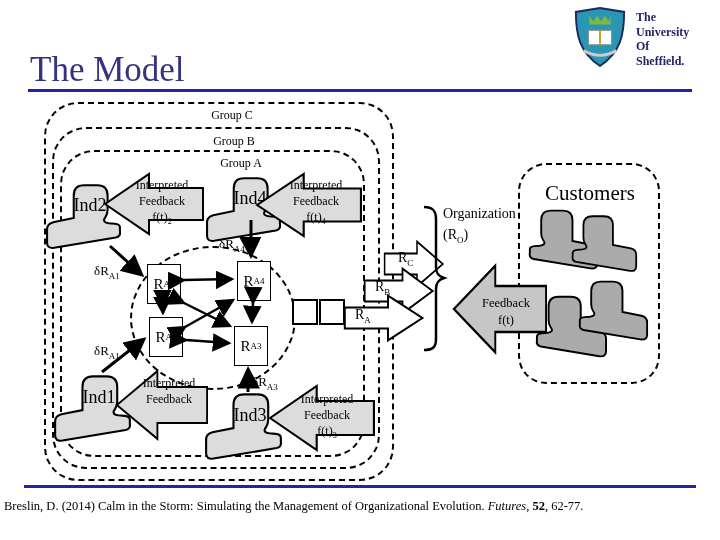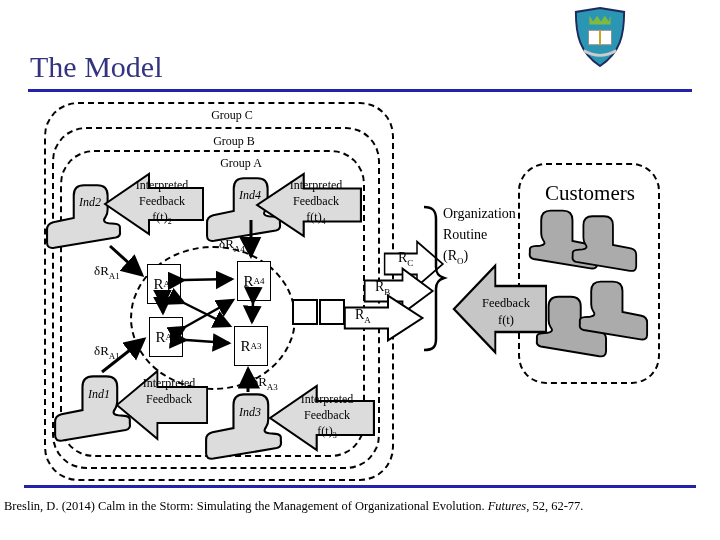--- a/index.html
+++ b/index.html
@@ -1,49 +1,49 @@
 <!DOCTYPE html>
 <html><head>
 <meta charset="utf-8">
 <style>
   html,body{margin:0;padding:0;background:#fff;}
   .slide{position:relative;width:720px;height:540px;background:#fff;overflow:hidden;
          font-family:"Liberation Serif","DejaVu Serif",serif;color:#000;}
   .abs{position:absolute;}
-  .title{left:30px;top:50px;font-size:30px;color:#333380;}
+  .title{left:30px;top:50px;font-size:35px;color:#333380;}
   .rule{position:absolute;background:#2222AA;height:3px;}
   .rule.top{left:28px;top:89px;width:664px;}
   .rule.bot{left:24px;top:485px;width:672px;}
   .grp{position:absolute;border:2px dashed #000;border-radius:34px;}
   .grp-label{position:absolute;font-size:12px;transform:translateX(-50%);white-space:nowrap;}
   .ellipse{position:absolute;border:2px dashed #000;border-radius:50%;}
   .rbox{position:absolute;background:#fff;border:1.5px solid #000;display:flex;
         align-items:center;justify-content:center;font-size:15px;}
   .rbox sub,.dlab sub,.rarr-lab sub{font-size:9px;}
   .dlab{position:absolute;font-size:13px;white-space:nowrap;text-align:right;}
   .sq{position:absolute;width:22px;height:22px;background:#fff;border:2px solid #000;}
   svg.shape{position:absolute;overflow:visible;}
   .p-light{fill:#DCDCDC;stroke:#000;stroke-width:2px;}
   .p-dark{fill:#ABABAB;stroke:#000;stroke-width:2px;}
   .mirror{transform:scaleX(-1);}
   .a-gray{fill:#DCDCDC;stroke:#000;stroke-width:2px;}
   .a-dark{fill:#C6C6C6;stroke:#000;stroke-width:2px;}
   .a-white{fill:#fff;stroke:#000;stroke-width:2.5px;}
   .iftxt{position:absolute;width:96px;text-align:center;font-size:12px;line-height:16px;}
   .iftxt sub{font-size:8px;}
-  .indlab{position:absolute;font-size:12px;transform:translateX(-50%);white-space:nowrap;font-style:italic;}
+  .indlab{position:absolute;font-size:18px;transform:translateX(-50%);white-space:nowrap;}
   .rarr-lab{position:absolute;font-size:14px;white-space:nowrap;text-align:right;}
   .aggtxt{position:absolute;left:443px;top:203px;width:92px;font-size:14px;line-height:21px;}
   .aggtxt sub{font-size:9px;}
   .cust-label{position:absolute;left:590px;top:181px;transform:translateX(-50%);font-size:21px;}
   .fbtxt{position:absolute;left:460px;top:295px;width:92px;text-align:center;
          font-size:12.5px;line-height:17px;}
   .citation{position:absolute;left:4px;top:499px;width:712px;font-size:12.5px;white-space:nowrap;}
   .citation .jr{font-style:italic;}
-  .citation .vol{font-weight:normal;margin-top:36px;}
+  .citation .vol{font-weight:bold;margin-top:36px;}
   .logo-text{position:absolute;left:636px;top:10px;font-size:12px;line-height:14.5px;
              font-weight:bold;color:#232366;}
   .da{stroke:#000;stroke-width:2.5;marker-start:url(#ah);marker-end:url(#ah);}
   .sa{stroke:#000;stroke-width:3;marker-end:url(#ah);}
   .brace{fill:none;stroke:#000;stroke-width:2.5;}
 </style>
 </head>
 <body>
 
 <div class="slide">
@@ -66,20 +66,26 @@
   <div class="rule top"></div>
   <div class="rule bot"></div>
 
   <svg class="shape" style="left:572px;top:6px" width="56" height="64" viewBox="0 0 58 66">
     <path d="M29,2 L54,6 C54,30 50,48 29,62 C8,48 4,30 4,6 Z" fill="#2B96B4" stroke="#1C2B5E" stroke-width="2"></path>
     <polygon points="18,10 22,16 26,10 30,16 34,10 38,16 40,10 40,19 18,19" fill="#7FB93E"></polygon>
     <rect x="17" y="25" width="24" height="15" fill="#fff" stroke="#8a8a8a"></rect>
     <line x1="29" y1="25" x2="29" y2="40" stroke="#C8A023" stroke-width="2"></line>
     <path d="M12,46 Q29,56 46,46" fill="none" stroke="#cccccc" stroke-width="3"></path>
   </svg>
+  <div class="logo-text">
+    <div>The</div>
+    <div>University</div>
+    <div>Of</div>
+    <div>Sheffield.</div>
+  </div>
 
   <div class="grp" style="left:44px;top:102px;width:346px;height:375px"></div>
   <div class="grp" style="left:52px;top:127px;width:324px;height:338px"></div>
   <div class="grp" style="left:60px;top:150px;width:301px;height:303px"></div>
   <div class="grp-label" style="left:232px;top:108px">Group C</div>
   <div class="grp-label" style="left:234px;top:134px">Group B</div>
   <div class="grp-label" style="left:241px;top:156px">Group A</div>
 
   <div class="ellipse" style="left:130px;top:246px;width:162px;height:140px"></div>
 
@@ -166,21 +172,20 @@
     </svg>
   <svg class="shape a-white" style="left:344px;top:294px" width="80" height="48" viewBox="0 0 100 60" preserveAspectRatio="none">
       <use href="#rarrow"></use>
     </svg>
   <div class="rarr-lab" style="left:398px;top:250px"><span>R</span><sub>C</sub></div>
   <div class="rarr-lab" style="left:375px;top:279px"><span>R</span><sub>B</sub></div>
   <div class="rarr-lab" style="left:355px;top:307px"><span>R</span><sub>A</sub></div>
 
   <div class="aggtxt">
     <div>Organization</div>
-    <div>Routine</div>
     <div><span>(R</span><sub>O</sub><span>)</span></div>
   </div>
 
   <svg class="shape a-dark" style="left:453px;top:263px" width="94" height="92" viewBox="0 0 100 68" preserveAspectRatio="none">
       <use href="#larrow"></use>
     </svg>
   <div class="fbtxt">
     <div>Feedback</div>
     <div>f(t)</div>
   </div>

